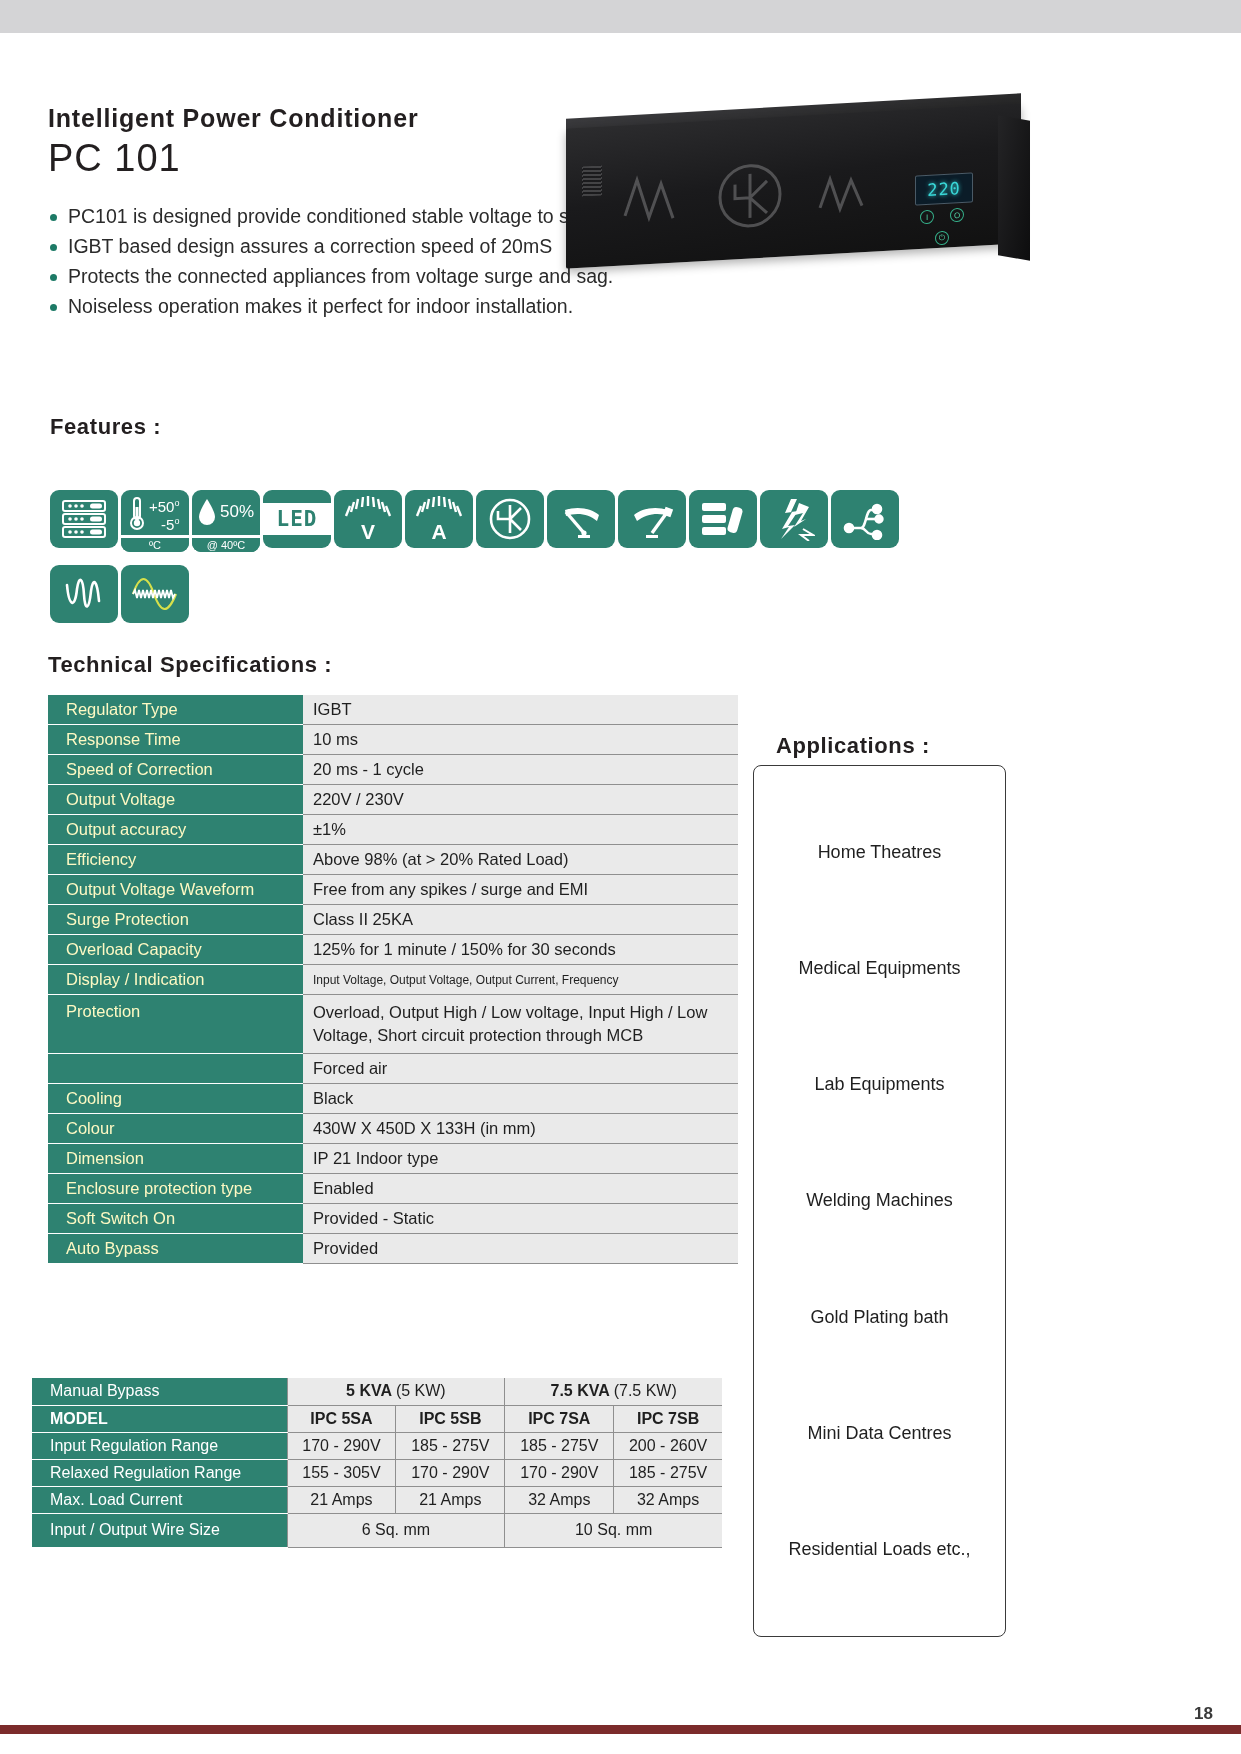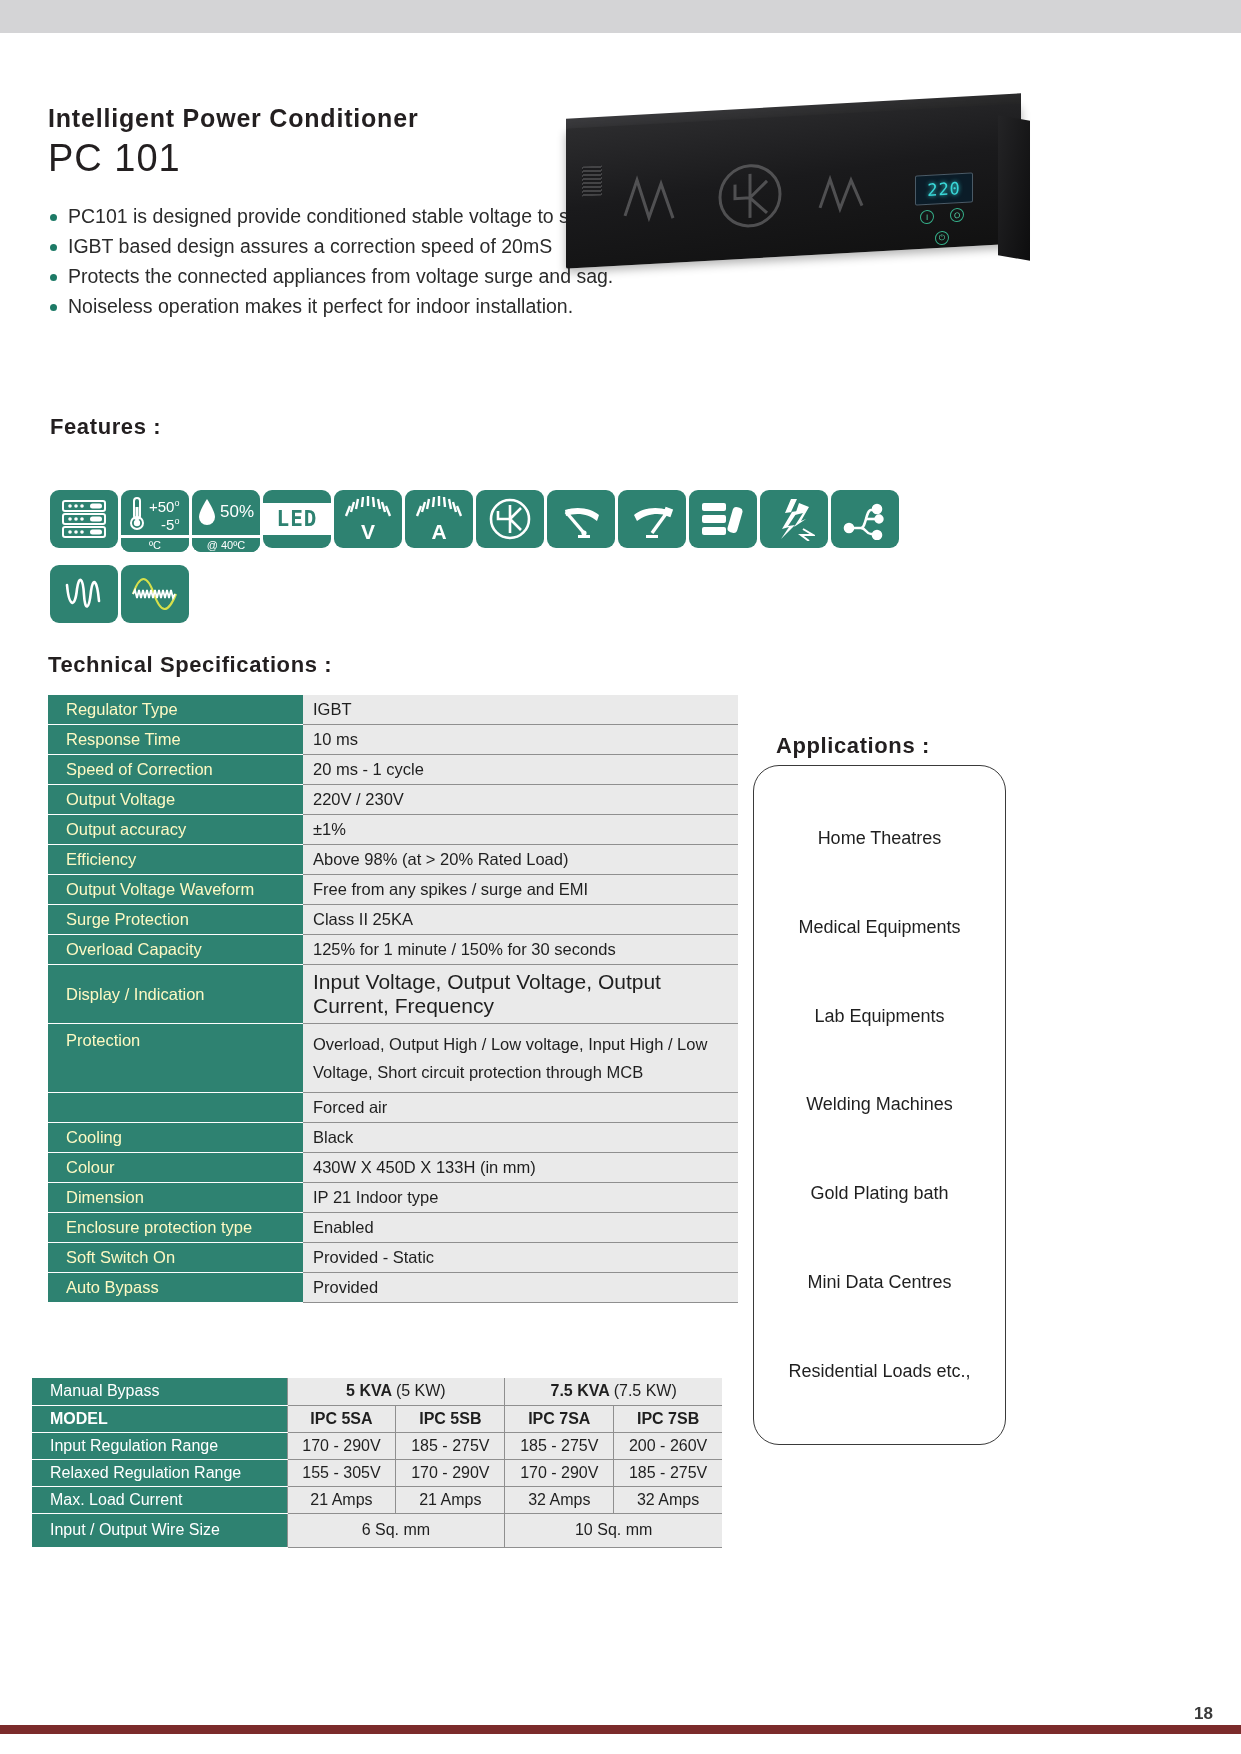--- a/index.html
+++ b/index.html
@@ -126,22 +126,22 @@
   .spectable td { border-bottom: 1.5px solid #ffffff; }
   .spectable td.k {
     width: 255px; background: #2e8271; color: #fef9c3;
     padding: 5px 0 5px 18px; font-weight: 400; height: 29px;
     border-bottom: 1.5px solid #ffffff;
   }
   .spectable td.v {
     background: #eaeaea; color: #1f1f1f; padding: 5px 0 5px 10px;
     border-bottom: 1px solid #8f8f8f; height: 29px;
   }
-  .spectable td.v.small { font-size: 21px; }
-  .spectable td.v.two { line-height: 28px; padding-top: 6px; padding-bottom: 6px; }
+  .spectable td.v.small { font-size: 12px; }
+  .spectable td.v.two { line-height: 23px; padding-top: 6px; padding-bottom: 6px; }
 
   
   .modeltable {
     position: absolute; left: 32px; top: 1378px; width: 690px;
     border-collapse: collapse; font-size: 16px;
   }
   .modeltable td { height: 27px; }
   .modeltable td.k {
     width: 255px; background: #2e8271; color: #fff;
     padding-left: 18px; border-bottom: 1.5px solid #fff;
@@ -150,22 +150,22 @@
   .modeltable td.c {
     background: #eaeaea; color: #1f1f1f; text-align: center;
     border-bottom: 1px solid #8f8f8f; border-left: 1px solid #8f8f8f;
   }
   .modeltable td.c.bold { font-weight: bold; }
   .modeltable td.c .lt { font-weight: normal; }
 
   
   .apps-head { position: absolute; left: 776px; top: 733px; }
   .apps-box {
-    position: absolute; left: 753px; top: 765px; width: 253px; height: 680px;
-    border: 1.5px solid #3a3a3a; border-radius: 26px;
+    position: absolute; left: 753px; top: 765px; width: 253px; height: 872px;
+    border: 1.5px solid #3a3a3a; border-radius: 8px;
     display: flex; flex-direction: column; justify-content: space-around;
     align-items: center; padding: 28px 6px;
   }
   .app-item { font-size: 18px; color: #1f1f1f; text-align: center; }
 </style>
 </head>
 <body>
 
 <div class="page">
 

